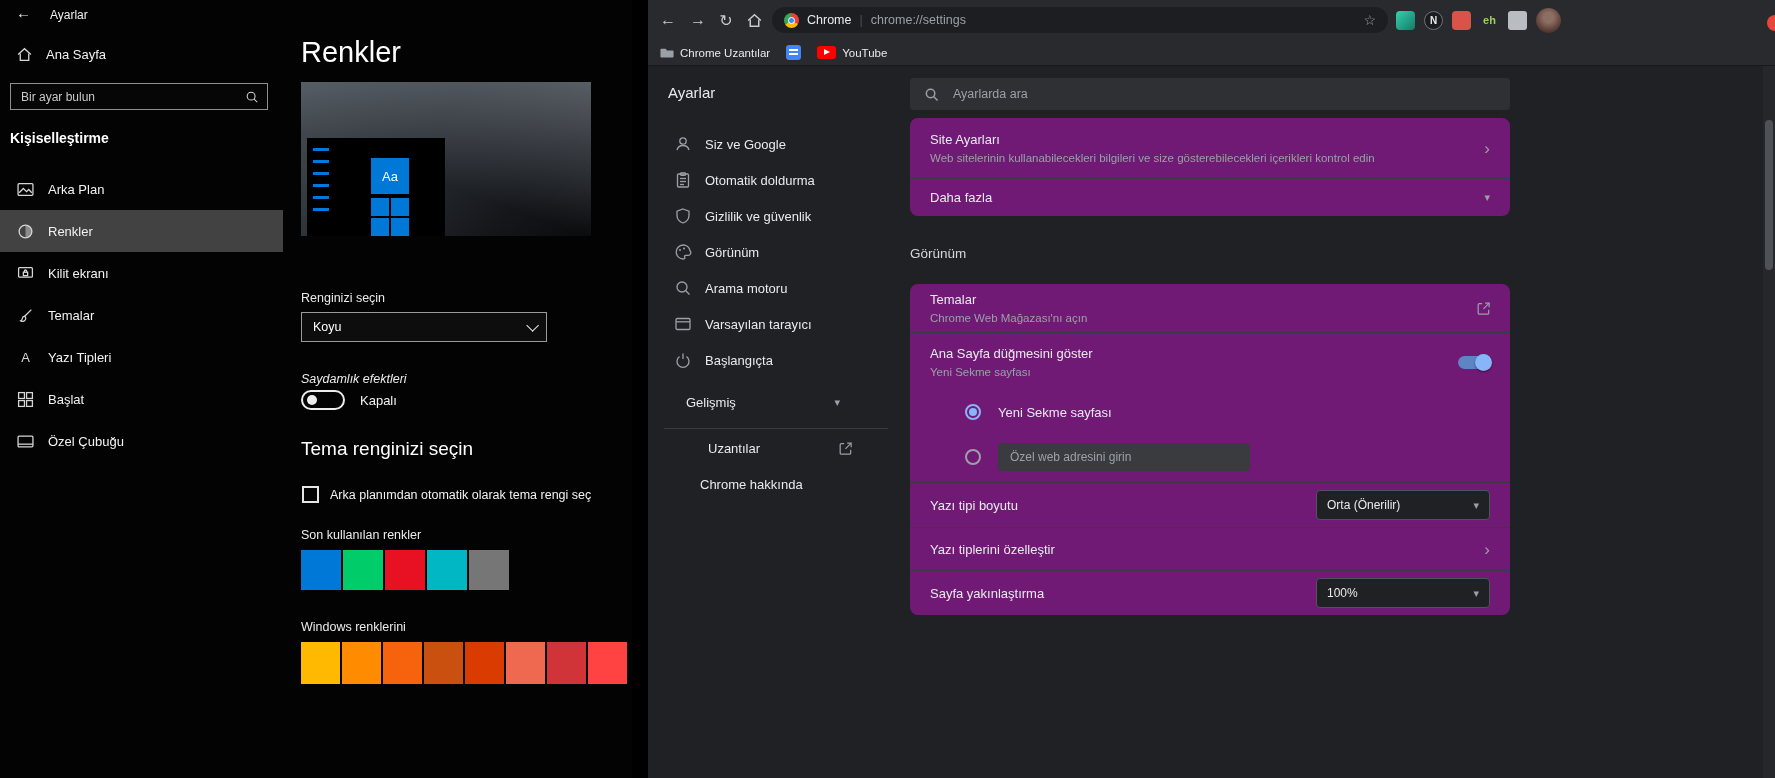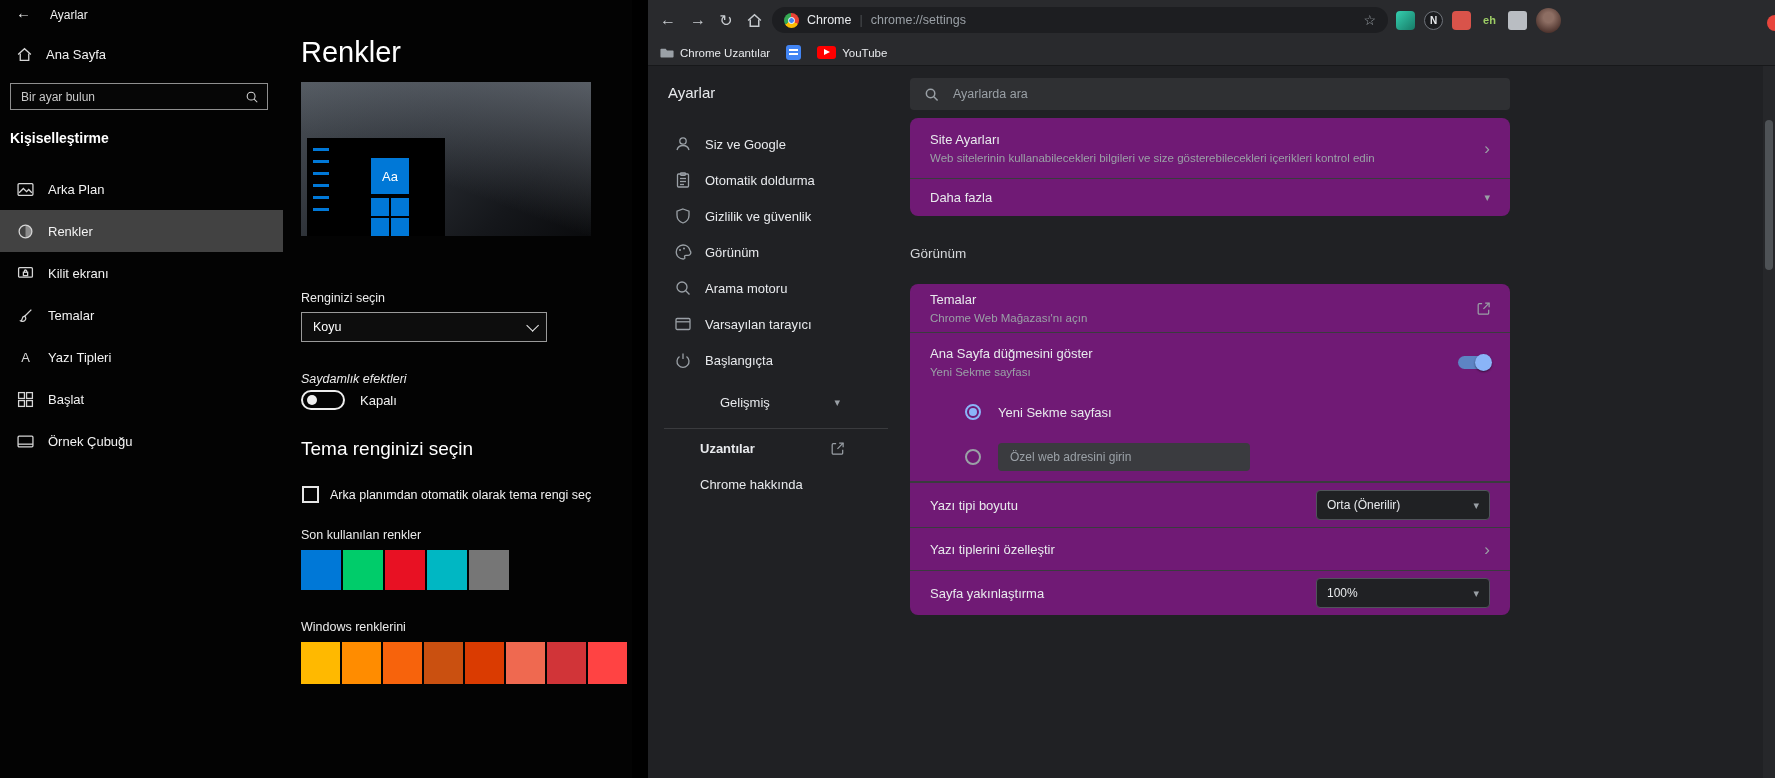--- a/index.html
+++ b/index.html
@@ -94,25 +94,25 @@
   .yt::after{content:"";position:absolute;left:7px;top:3.2px;border-left:6px solid #fff;
              border-top:3.4px solid transparent;border-bottom:3.4px solid transparent;}
 
   .c-navtitle{position:absolute;left:20px;top:84px;font-size:15px;color:#e8eaed;}
   .c-nav{position:absolute;left:0;top:126px;width:257px;}
   .c-navitem{height:36px;display:flex;align-items:center;gap:13px;padding-left:26px;font-size:13px;font-weight:500;
              color:#e8eaed;cursor:pointer;}
   .c-ico{width:18px;height:18px;color:#9aa0a6;flex:0 0 auto;}
   .c-ico svg{display:block;width:100%;height:100%;stroke:currentColor;fill:none;stroke-width:1.3;}
   .c-adv{position:absolute;left:0;top:384px;width:240px;height:36px;display:flex;align-items:center;
-         justify-content:space-between;padding:0 48px 0 72px;box-sizing:border-box;font-size:13px;font-weight:500;cursor:pointer;}
+         justify-content:space-between;padding:0 48px 0 38px;box-sizing:border-box;font-size:13px;font-weight:500;cursor:pointer;}
   .c-caret{color:#9aa0a6;font-size:11px;}
   .c-navhr{position:absolute;left:16px;top:428px;width:224px;height:1px;background:#3a3b3e;}
-  .c-extn{position:absolute;left:0;top:430px;width:240px;height:36px;display:flex;align-items:center;
-          justify-content:space-between;padding:0 44px 0 52px;box-sizing:border-box;font-size:13px;font-weight:700;cursor:pointer;text-align:right;}
+  .c-extn{position:absolute;left:8px;top:430px;width:240px;height:36px;display:flex;align-items:center;
+          justify-content:space-between;padding:0 44px 0 52px;box-sizing:border-box;font-size:13px;font-weight:400;cursor:pointer;text-align:right;}
   .extlink{width:14px;height:14px;color:#9aa0a6;}
   .extlink svg{display:block;width:100%;height:100%;stroke:currentColor;fill:none;stroke-width:1.4;}
   .c-about{position:absolute;left:0;top:466px;width:240px;height:36px;display:flex;align-items:center;
            padding-left:52px;box-sizing:border-box;font-size:13px;font-weight:500;cursor:pointer;}
 
   .c-search{position:absolute;left:262px;top:78px;width:600px;height:32px;background:#2f3033;border-radius:4px;
             display:flex;align-items:center;gap:12px;padding:0 14px;box-sizing:border-box;}
   .c-search input{flex:1;background:transparent;border:none;outline:none;color:#e8eaed;font-size:12.5px;font-family:inherit;}
   .c-search input::placeholder{color:#9aa0a6;}
   .mag{width:15px;height:15px;color:#9aa0a6;flex:0 0 auto;}
@@ -230,21 +230,21 @@
         </span>
         <span>Başlat</span>
       </div>
       <div class="w-navitem">
         <span class="w-ico">
           <svg viewBox="0 0 16 16">
               <rect x="1" y="3" width="14" height="10" rx="1"></rect>
               <line x1="1" y1="10.5" x2="15" y2="10.5"></line>
             </svg>
         </span>
-        <span>Örnek Çubuğu</span>
+        <span>Özel Çubuğu</span>
       </div>
     </nav>
 
     <div class="w-main">
       <h1 class="w-h1">Renkler</h1>
 
       <div class="pv">
         <div class="pv-panel">
           <div class="pv-list">
               <i></i>

